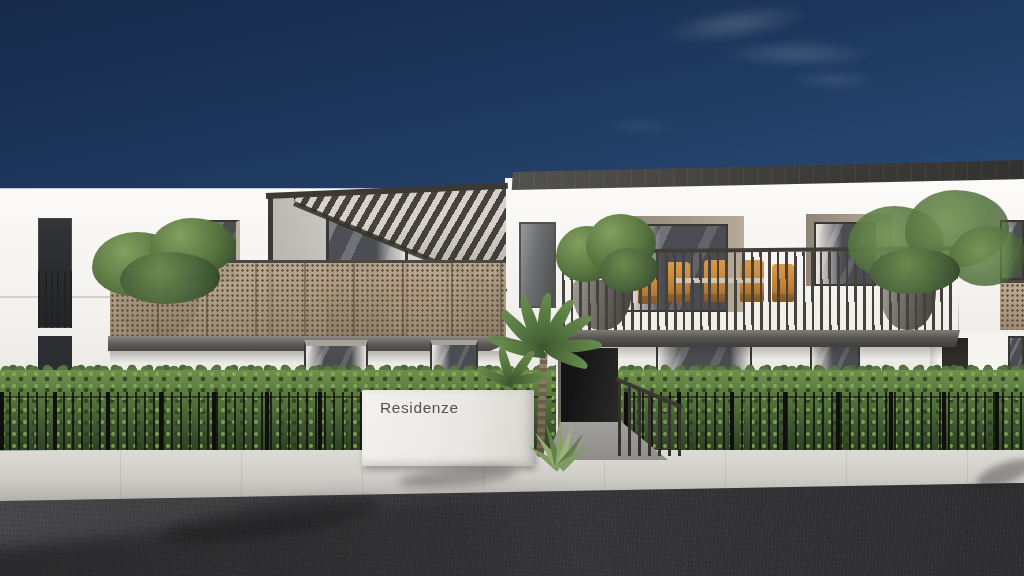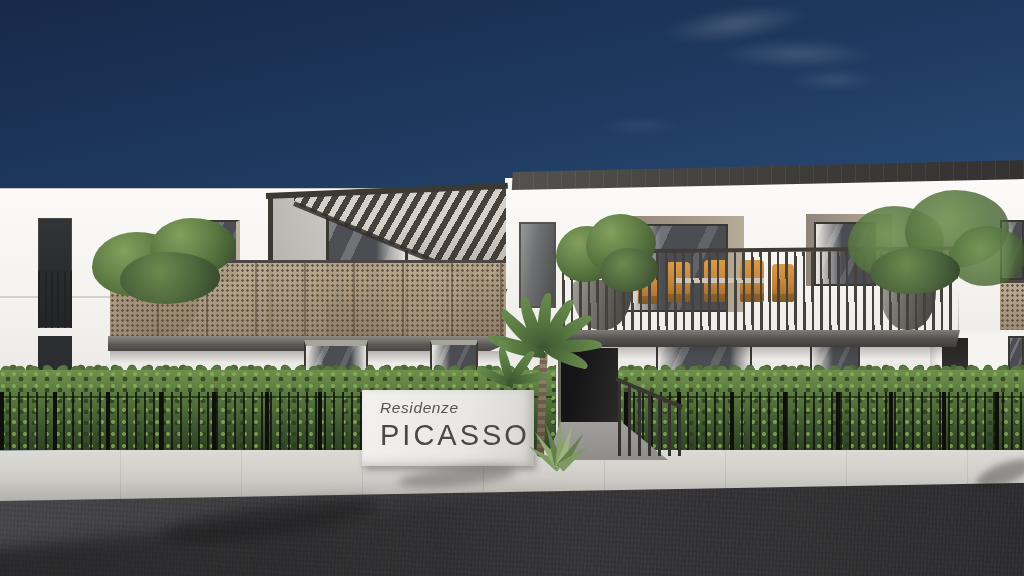--- a/index.html
+++ b/index.html
@@ -45,21 +45,21 @@
   .chair{background:linear-gradient(180deg,#d89a47 0%,var(--chair_orange,#c8883c) 45%,#9c6a2b 100%);
     border-radius:4px 4px 2px 2px;box-shadow:inset 0 -8px 0 rgba(60,40,15,.25);}
   .chairL{background:linear-gradient(180deg,#c39a5f,#a9834e);border-radius:3px 3px 1px 1px;opacity:.85;}
   .frond{position:absolute;width:60px;height:14px;
     border-radius:0 100% 4px 100%/0 100% 4px 100%;
     background:linear-gradient(90deg,#3c5530,#587a42 60%,#6b8c50);
     transform-origin:2px 50%;}
   .aleaf{position:absolute;width:10px;
     clip-path:polygon(50% 0,100% 100%,0 100%);transform-origin:50% 100%;}
   .surround{background:linear-gradient(90deg,#8f8478,var(--window_surround,#b6ab97));}
-  .sign-line1{font-size:15.5px;color:#55534f;letter-spacing:.6px;font-style:italic;}
+  .sign-line1{font-size:15.5px;color:#55534f;letter-spacing:.6px;}
   .sign-line2{font-size:29px;color:var(--sign_text,#4a4846);letter-spacing:3px;margin-top:2px;}
 </style>
 </head>
 <body>
 
 <div id="canvas">
 
   <div class="el" style="left:0;top:0;width:1024px;height:576px;
        background:linear-gradient(168deg, var(--sky_top,#16294a) 0%, #1f3a60 30%, var(--sky_mid,#2c4f7b) 58%, var(--sky_bottom,#3f6492) 100%);"></div>
   <div class="cloud" style="left:660px;top:8px;width:150px;height:32px;opacity:.20;transform:rotate(-8deg);"></div>
@@ -201,21 +201,20 @@
   <div class="el" style="left:0;top:396px;width:552px;height:2px;background:rgba(10,12,9,.55);"></div>
   <div class="el" style="left:624px;top:396px;width:400px;height:2px;background:rgba(10,12,9,.55);"></div>
   <div class="el fence" style="left:0;top:392px;width:548px;height:58px;"></div>
   <div class="el fence" style="left:624px;top:392px;width:400px;height:58px;"></div>
 
   <div class="el" style="left:362px;top:390px;width:172px;height:76px;
        background:linear-gradient(100deg,var(--sign_bg,#f6f5f2) 0%,#e9e7e3 60%,#d7d5d0 100%);
        box-shadow:inset -5px -3px 8px rgba(90,88,84,.25), 2px 4px 6px rgba(20,20,20,.3);
        padding:9px 0 0 18px;box-sizing:border-box;border-radius:1px;">
     <div class="sign-line1">Residenze</div>
-    <div class="sign-line2">PICASSO</div>
   </div>
 
   <div class="el" style="left:546px;top:422px;width:122px;height:38px;
        clip-path:polygon(12% 0,62% 0,100% 100%,0 100%);
        background:linear-gradient(180deg,#a19f9b,#8f8d89);"></div>
   <div class="el bars" style="left:618px;top:374px;width:66px;height:82px;
        clip-path:polygon(0 8%,100% 42%,100% 100%,0 100%);
        background-image:repeating-linear-gradient(90deg,#34322e 0 3px, transparent 3px 10px);"></div>
   <div class="el" style="left:616px;top:377px;width:72px;height:4px;
        background:#3a3733;transform:rotate(23deg);transform-origin:left center;"></div>

